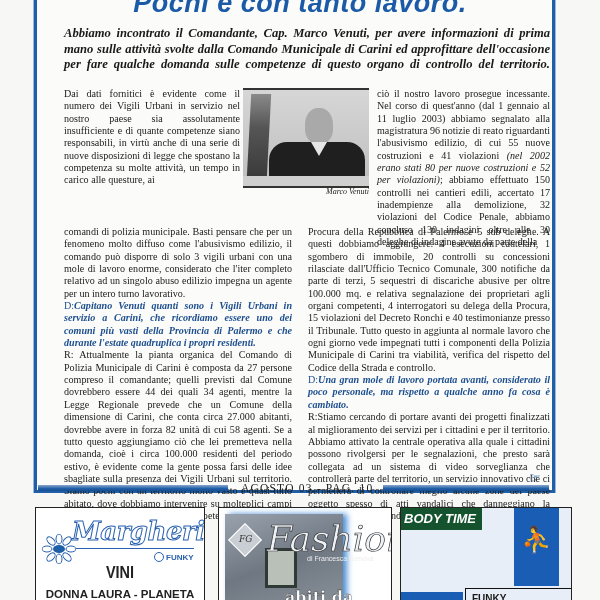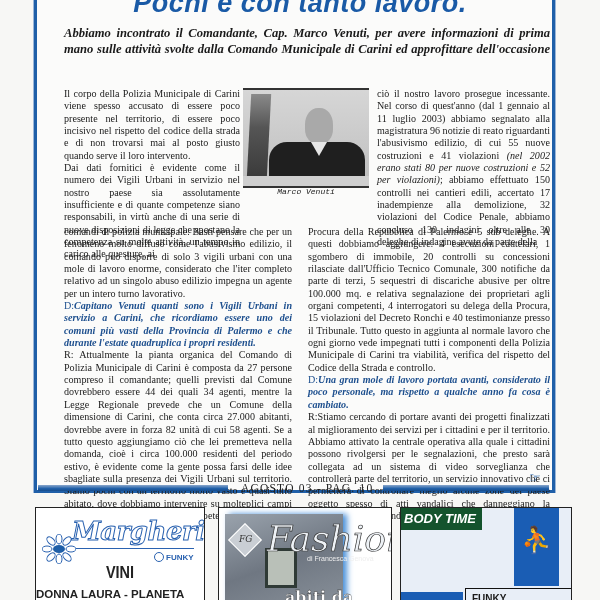--- a/index.html
+++ b/index.html
@@ -11,35 +11,35 @@
   .col { position:absolute; font-size:10.1px; line-height:12.35px; text-align:justify; }
   .col p { margin:0; }
   .q { color:#1d4f8e; font-weight:bold; font-style:italic; }
   .q .lead { font-weight:normal; font-style:normal; }
   .photo { position:absolute; left:243px; top:88px; width:126px; height:96px; background:linear-gradient(180deg,#d6d6d6 0%, #c8c8c8 60%, #bdbdbd 100%); border-top:2px solid #333; border-bottom:2px solid #333; overflow:hidden; }
   .flag { position:absolute; left:6px; top:4px; width:20px; height:84px; background:linear-gradient(180deg,#8a8a8a 0%,#555 40%,#3a3a3a 100%); transform:skewX(-3deg); }
   .man-body { position:absolute; left:26px; top:52px; width:96px; height:44px; background:#1f1f1f; border-radius:18px 18px 0 0; }
   .man-head { position:absolute; left:62px; top:18px; width:28px; height:36px; background:#a9a9a9; border-radius:46% 46% 42% 42%; }
   .man-collar { position:absolute; left:68px; top:52px; width:16px; height:14px; background:#e6e6e6; clip-path:polygon(0 0,100% 0,50% 100%); }
   .desk { position:absolute; left:0; top:86px; width:126px; height:10px; background:#cfcfcf; }
-  .caption { position:absolute; left:243px; top:187px; width:126px; text-align:center; font-style:italic; font-size:8px;font-family:Liberation Mono, monospace; }
+  .caption { position:absolute; left:243px; top:187px; width:126px; text-align:right; font-style:italic; font-size:8px; }
   .footer-bar { position:absolute; height:6px; background:linear-gradient(180deg,#8aa7cc 0%,#1f5fa8 60%,#174d8c 100%); }
   .footer-text { position:absolute; left:241px; top:482px; font-family:Liberation Serif, serif; font-size:11.5px; letter-spacing:1.2px; color:#222; }
   .hand-icon { position:absolute; left:529px; top:471px; font-size:13px; color:#1f5fa8; line-height:1; }
   .ad { position:absolute; top:507px; height:100px; border:1.5px solid #222; overflow:hidden; }
   .ad1 { left:35px; width:168px; background:#fff; }
   .ad2 { left:218px; width:172px; background:#fff; }
   .ad3 { left:400px; width:170px; background:#e8eef7; }
   .marg-logo { position:absolute; left:36px; top:8px; font-family:"DejaVu Serif", serif; font-style:italic; font-weight:bold; font-size:26px; color:#fff; -webkit-text-stroke:1px #2a62b0; letter-spacing:-0.5px; }
   .flower-icon { position:absolute; left:6px; top:26px; width:34px; height:30px; }
   .conad { position:absolute; left:118px; top:44px; font-family:"Liberation Sans", sans-serif; font-weight:bold; font-size:8px; color:#2a62b0; }
   .conad::before { content:""; display:inline-block; width:8px; height:8px; border-radius:50%; border:1.5px solid #2a62b0; margin-right:2px; vertical-align:-2px; }
   .marg-rule { position:absolute; left:40px; top:40px; width:118px; height:1px; background:#2a62b0; }
   .vini { position:absolute; left:0; right:0; top:55px; text-align:center; font-family:"Liberation Sans", sans-serif; font-weight:bold; font-size:17px; color:#222; transform:scaleX(0.85); }
-  .wines { position:absolute; left:0; right:0; top:80px; font-family:"Liberation Sans", sans-serif; font-weight:bold; font-size:11.5px; color:#222; }
+  .wines { position:absolute; left:0; right:0; top:80px; text-align:center; font-family:"Liberation Sans", sans-serif; font-weight:bold; font-size:11.5px; color:#222; }
   .fash-bg { position:absolute; left:6px; top:6px; width:118px; height:96px; background:linear-gradient(160deg,#9aa3ad 0%,#6f7782 50%,#8a929b 100%); box-shadow:4px 0 6px #4a90d9; }
   .fash-frame { position:absolute; left:46px; top:40px; width:26px; height:34px; border:3px solid #2f3a36; background:#b9c0b8; }
   .fash-diamond { position:absolute; left:14px; top:20px; width:22px; height:22px; border:1.5px solid #fff; transform:rotate(45deg); font-family:"DejaVu Serif", serif; font-style:italic; font-size:9px; color:#333; background:#c9ced4; }
   .fash-diamond span { display:block; transform:rotate(-45deg); text-align:center; line-height:20px; }
   .fash-title { position:absolute; left:48px; top:10px; font-family:"DejaVu Serif", serif; font-style:italic; font-size:36px; color:#eef2f6; -webkit-text-stroke:0.7px #333; }
   .fash-sub { position:absolute; left:88px; top:47px; font-family:"Liberation Sans", sans-serif; font-size:7px; color:#eee; }
   .fash-tag { position:absolute; left:66px; top:80px; font-family:"DejaVu Serif", serif; font-weight:bold; font-size:16px; color:#fff; -webkit-text-stroke:0.3px #222; }
   .bt-title { position:absolute; left:0; top:0; width:78px; height:22px; background:#14532d; color:#fff; font-family:"Liberation Sans", sans-serif; font-style:italic; font-weight:bold; font-size:13px; line-height:22px; padding-left:3px; }
   .bt-list { position:absolute; left:6px; top:26px; font-family:"Liberation Sans", sans-serif; font-weight:bold; font-size:8.4px; line-height:12px; color:#111; }
   .bt-blue { position:absolute; left:113px; top:0; width:45px; height:78px; background:#1a5db4; }
@@ -50,24 +50,24 @@
 </head>
 <body>
 
 <div class="frame"></div>
 
 <div class="headline">Pochi e con tanto lavoro.</div>
 
 <div class="intro">
   <span>Abbiamo incontrato il Comandante, Cap. Marco Venuti, per avere informazioni di prima</span>
   <span>mano sulle attività svolte dalla Comando Municipale di Carini ed approfittare dell'occasione</span>
+  <span>per fare qualche domanda sulle competenze di questo organo di controllo del territorio.</span>
 </div>
 
 <div class="col" style="left:64px; top:88px; width:176px;">
-  <p>Il corpo della Polizia Municipale di Carini viene spesso accusato di essere poco presente nel territorio, di essere poco incisivo nel rispetto del codice della strada e di non trovarsi mai al posto giusto quando serve il loro intervento.</p>
   <p>Dai dati fornitici è evidente come il numero dei Vigili Urbani in servizio nel nostro paese sia assolutamente insufficiente e di quante competenze siano responsabili, in virtù anche di una serie di nuove disposizioni di legge che spostano la competenza su molte attività, un tempo in carico alle questure, ai</p>
 </div>
 
 <div class="photo">
   <div class="flag"></div>
   <div class="man-body"></div>
   <div class="man-head"></div>
   <div class="man-collar"></div>
   <div class="desk"></div>
 </div>

